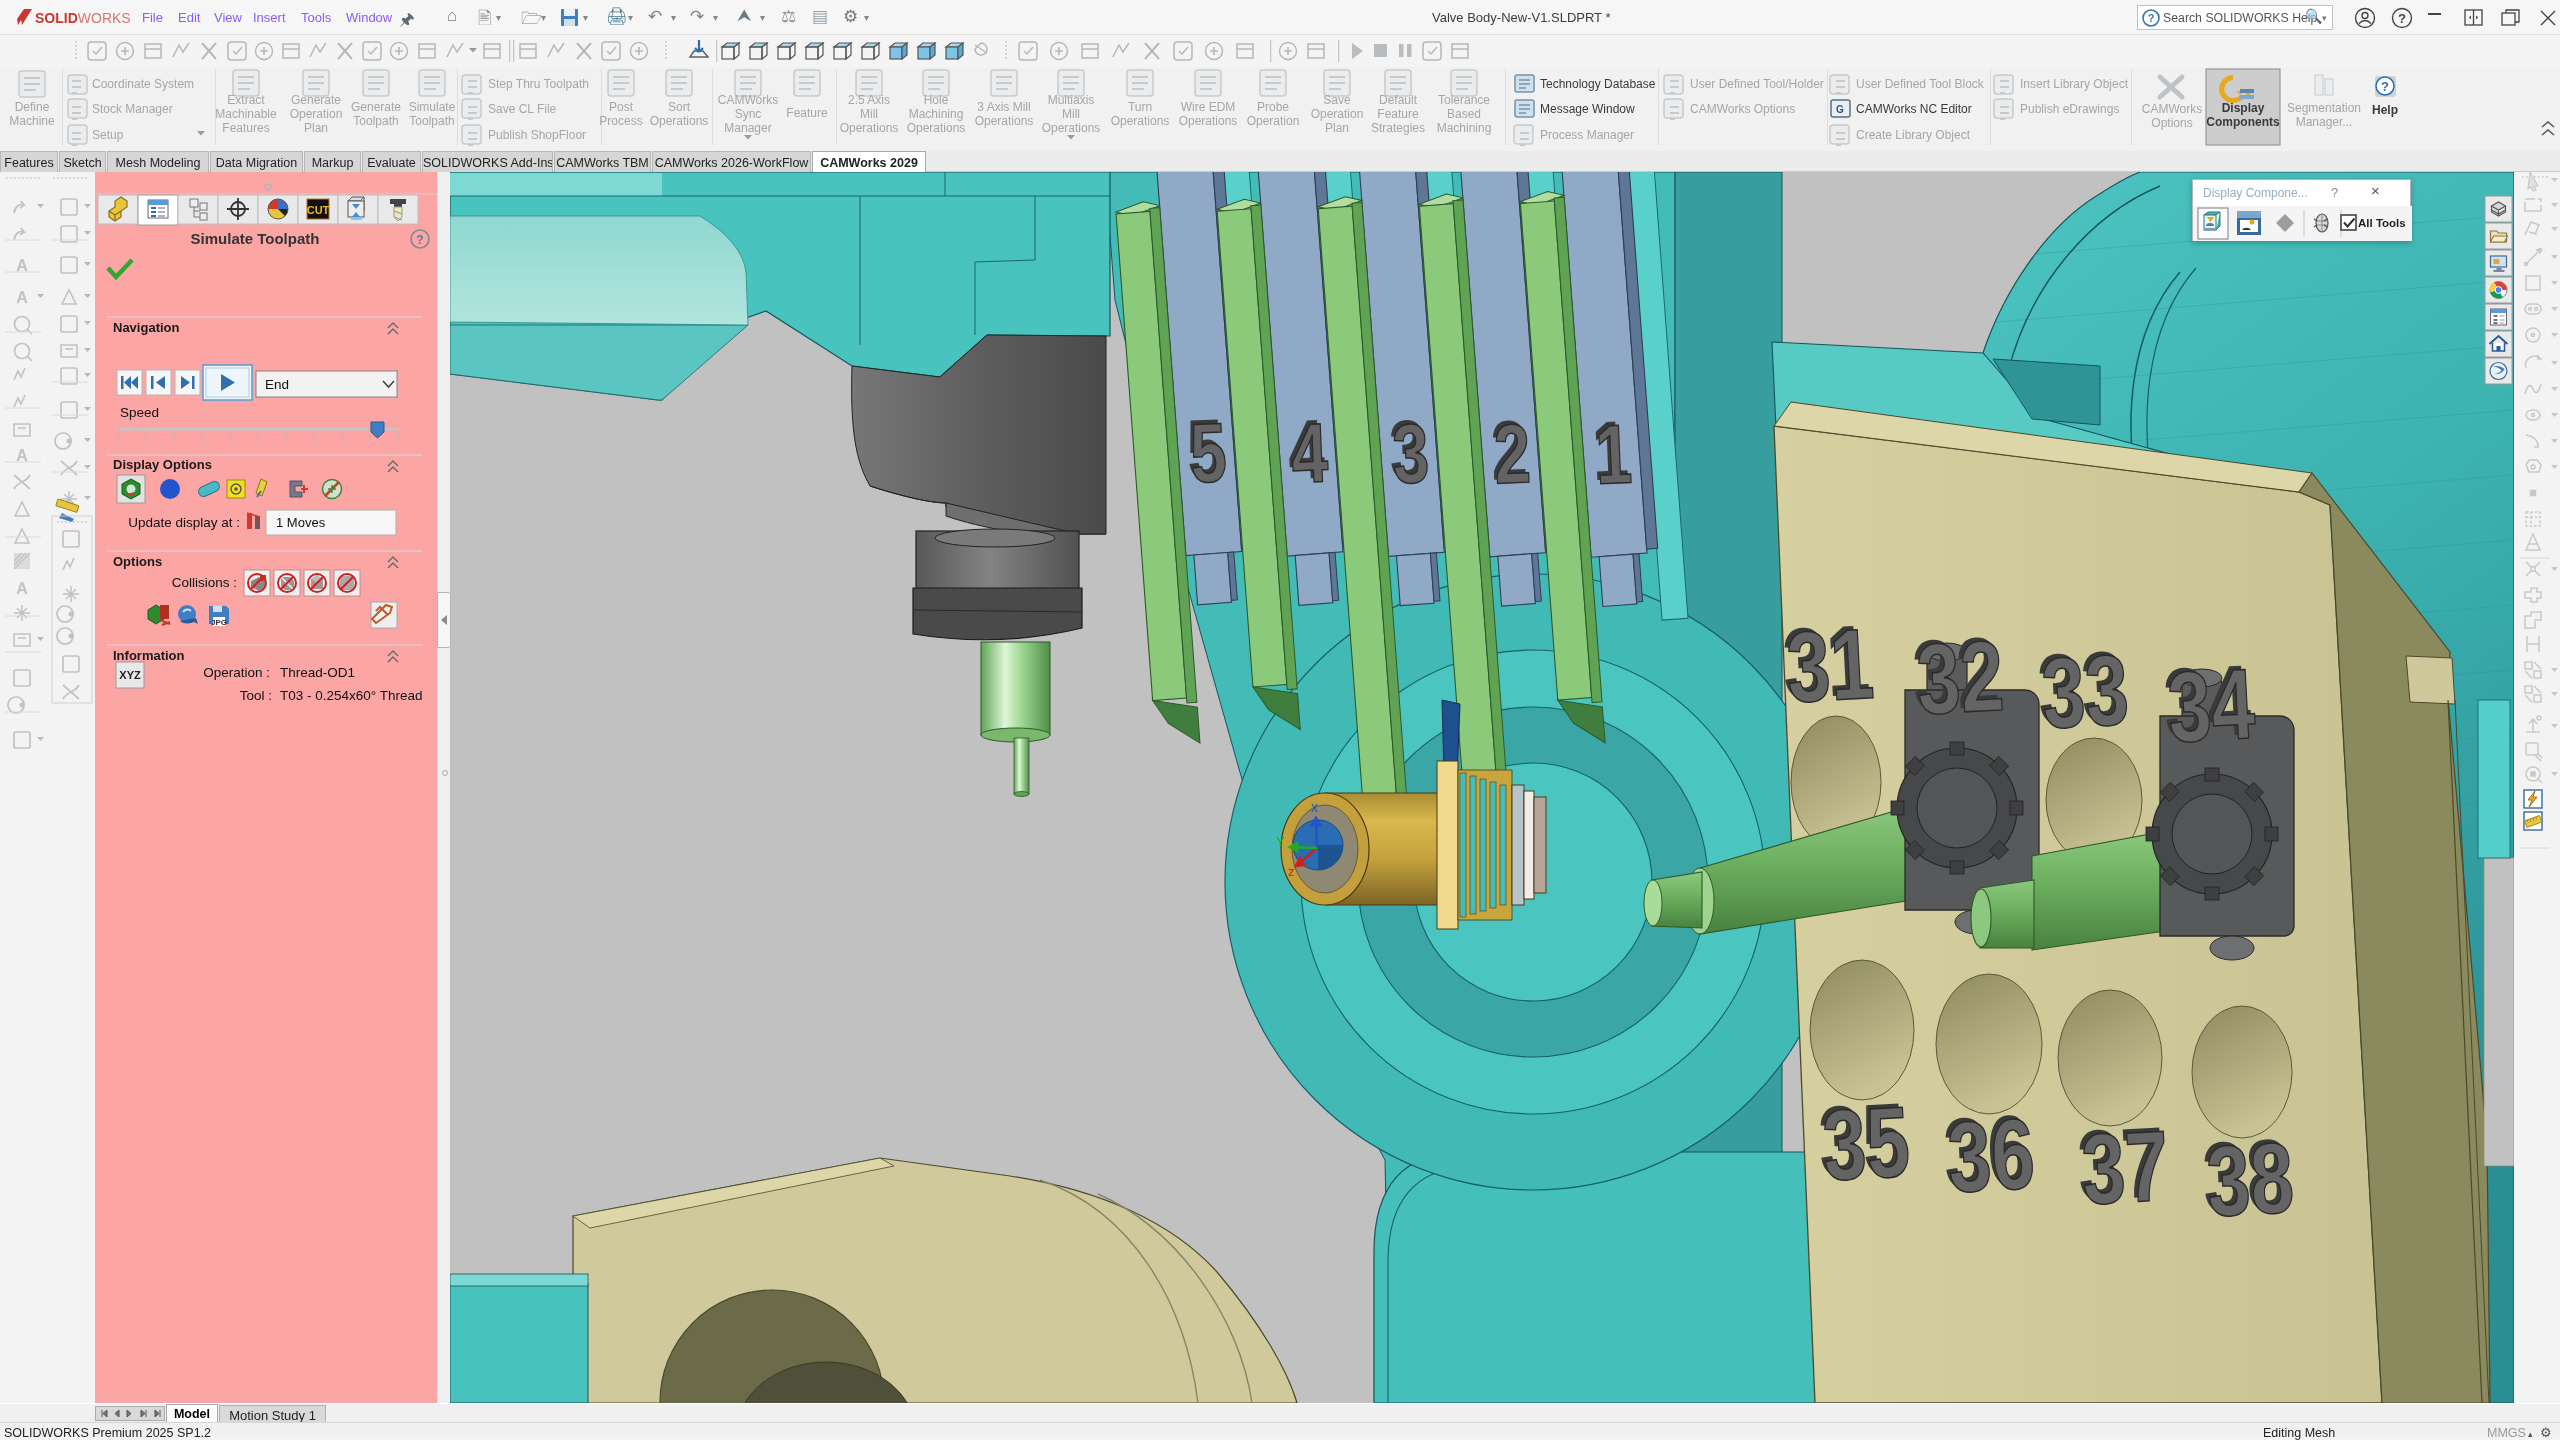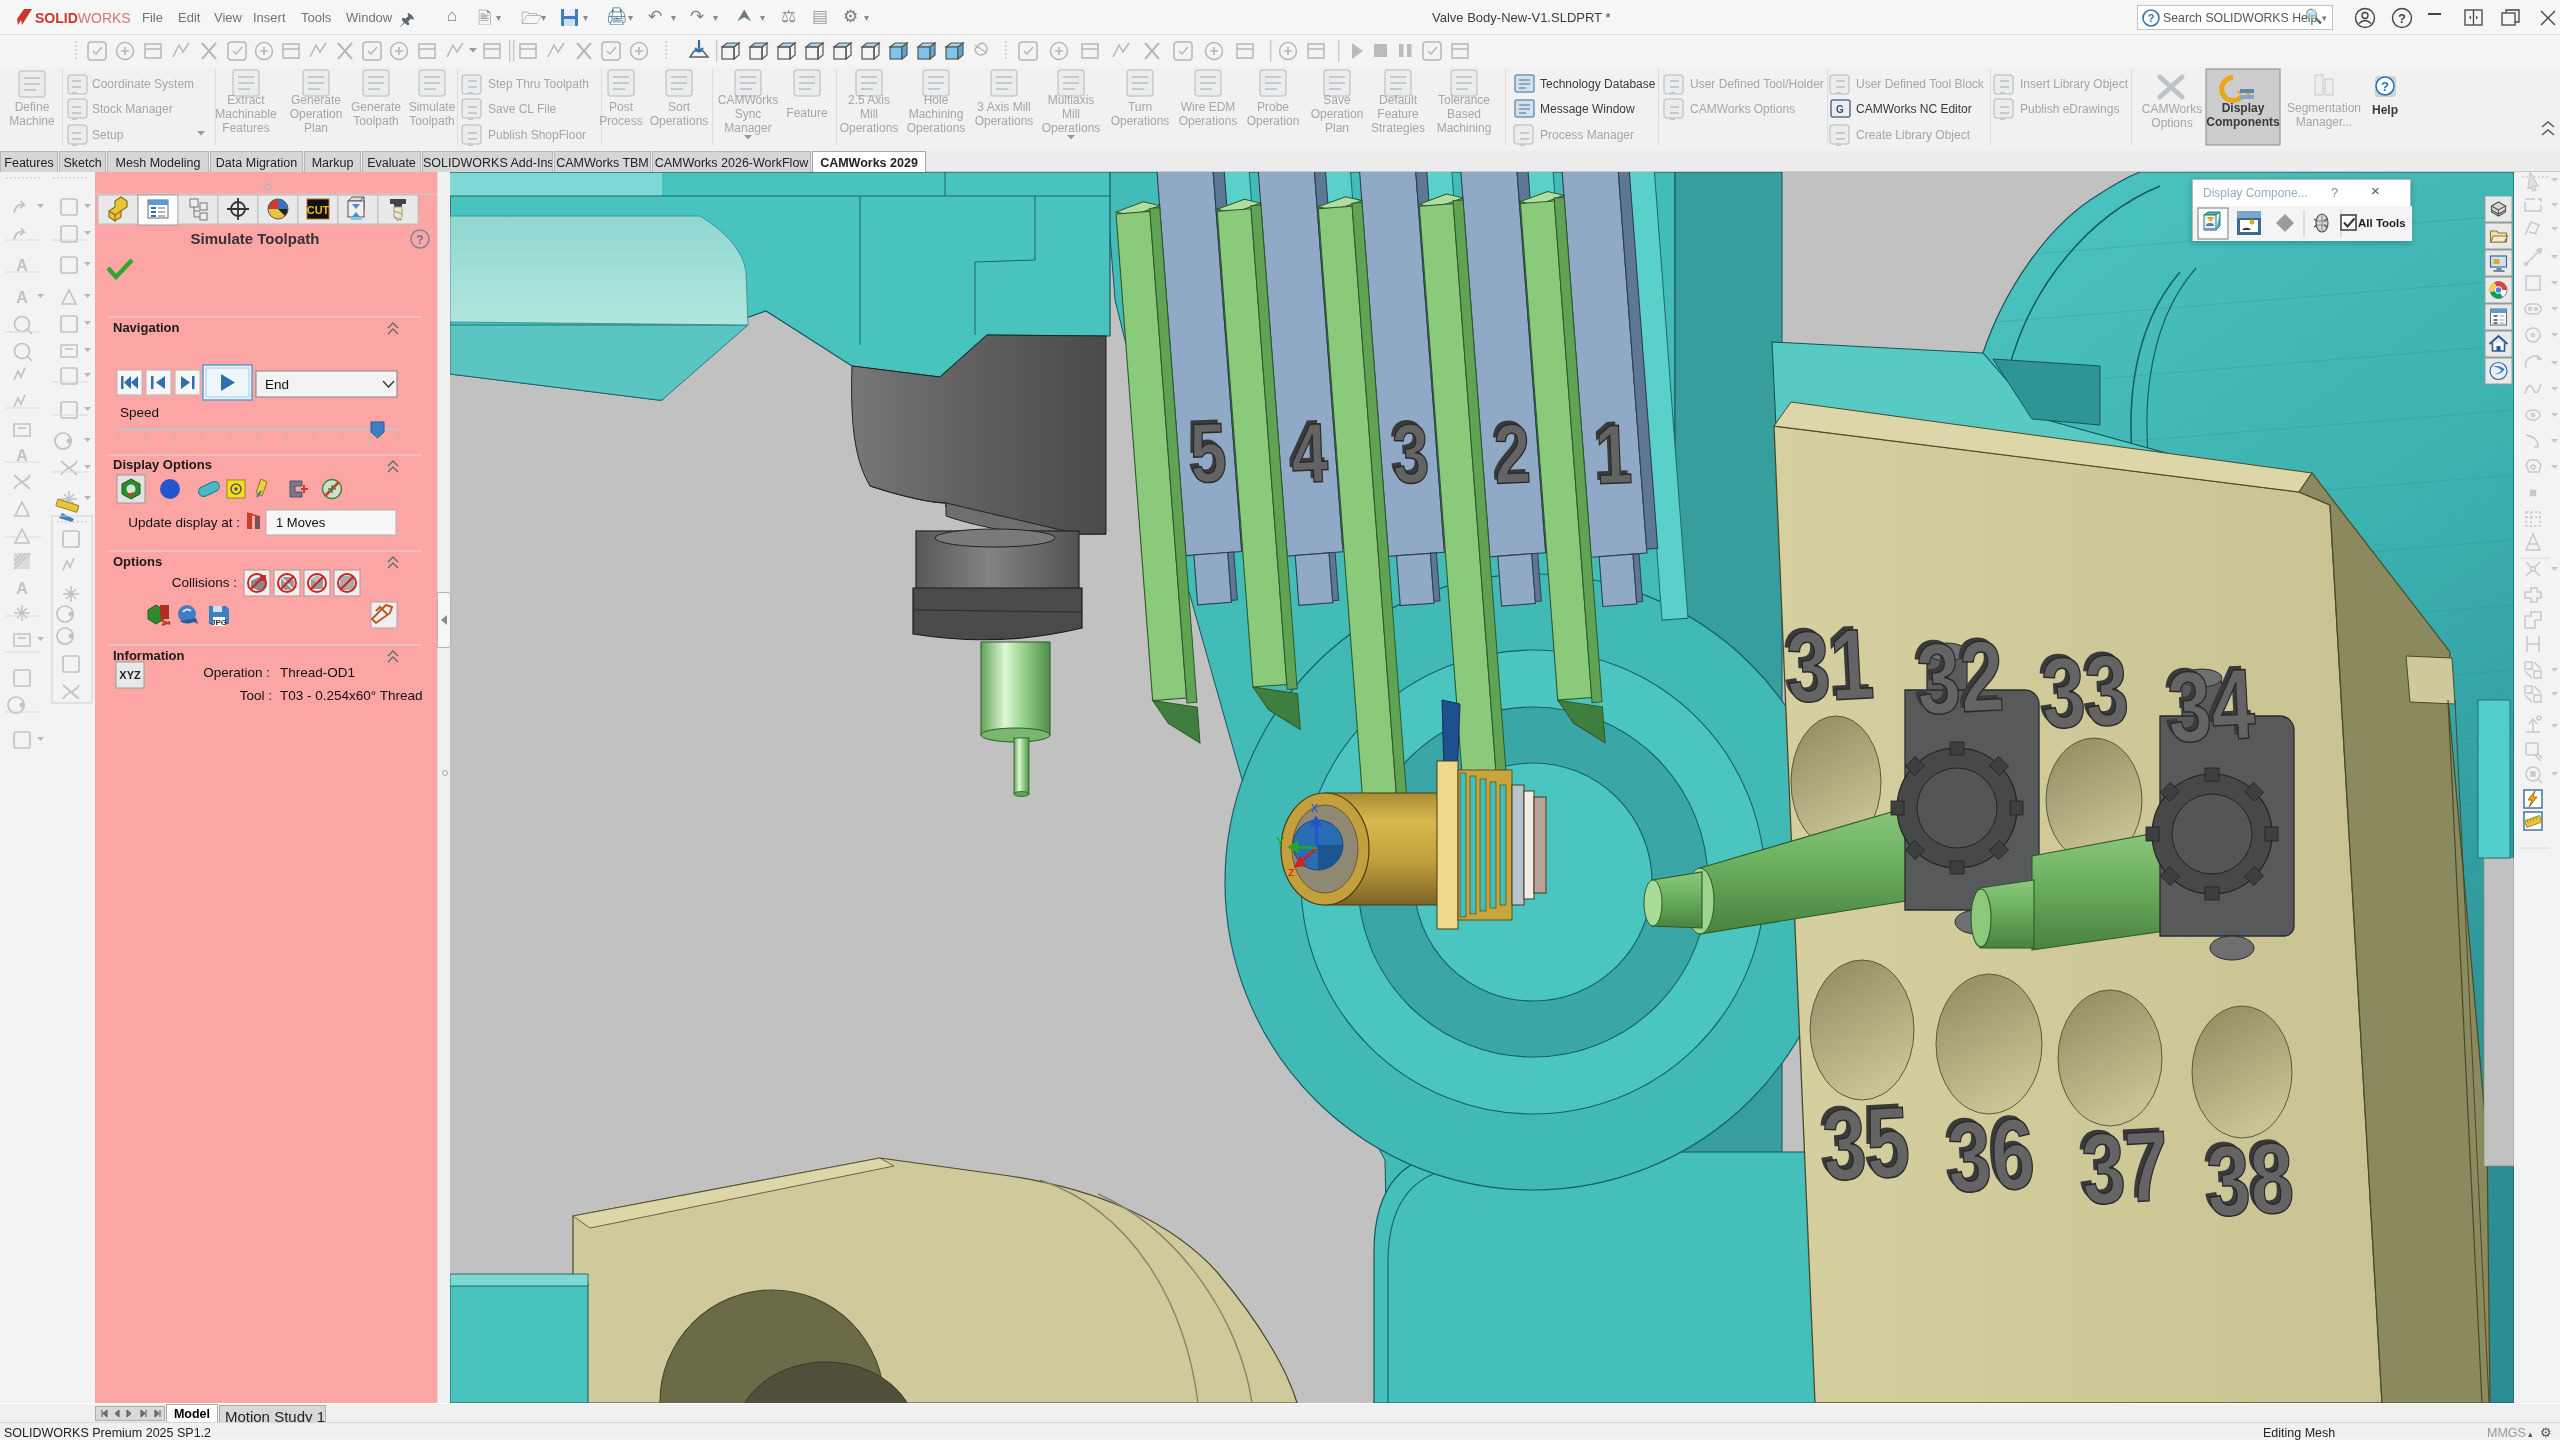--- a/index.html
+++ b/index.html
@@ -1,17 +1,17 @@
 <!DOCTYPE html>
 <html><head><meta charset="utf-8"><style>
 *{margin:0;padding:0;box-sizing:border-box}
 html,body{width:2560px;height:1440px;overflow:hidden;font-family:"Liberation Sans",sans-serif;background:#f3f3f3}
 .abs{position:absolute}
 #titlebar{position:absolute;left:0;top:0;width:2560px;height:35px;background:#f6f6f6;border-bottom:1px solid #e3e3e3}
-.menu{position:absolute;top:10px;font-size:13px;color:#737373}
+.menu{position:absolute;top:10px;font-size:13px;color:#8b5cf6}
 .ticon{position:absolute;top:6px;font-size:17px;color:#7a8288}
 #row2{position:absolute;left:0;top:35px;width:2560px;height:32px;background:#f4f4f4}
 #ribbon{position:absolute;left:0;top:67px;width:2560px;height:84px;background:#f1f1f1}
 #tabbar{position:absolute;left:0;top:151px;width:2560px;height:21px;background:#ececec;border-bottom:1px solid #c9c9c9}
 .tab{position:absolute;top:0;height:21px;white-space:nowrap;overflow:hidden;background:#d6d6d6;border:1px solid #b7b7b7;border-bottom:none;font-size:12.5px;color:#222;text-align:center;padding-top:4px}
 .tabactive{background:#fff;font-weight:bold;border-color:#a8a8a8}
 #leftcol{position:absolute;left:0;top:172px;width:95px;height:1231px;background:#f3f3f3}
 #panel{position:absolute;left:95px;top:172px;width:342px;height:1231px;background:#fca5a5}
 #splitter{position:absolute;left:437px;top:172px;width:13px;height:1231px;background:#f0f0f0;border-left:1px solid #ddd}
 #viewport{position:absolute;left:450px;top:172px;width:2064px;height:1231px;background:#c1c1c1;overflow:hidden}
@@ -1156,21 +1156,21 @@
 <svg class="abs" style="left:97px;top:3px" width="66" height="13" viewBox="0 0 66 13">
       <g stroke="#555" stroke-width="1" fill="#777">
         <path d="M5,3 v7 M10,3 l-4,3.5 4,3.5 z"></path>
         <path d="M22,3 l-4,3.5 4,3.5 z"></path>
         <path d="M30,3 l4,3.5 -4,3.5 z"></path>
         <path d="M44,3 l4,3.5 -4,3.5 z M49,3 v7"></path>
         <path d="M58,3 l4,3.5 -4,3.5 z M63,3 v7"></path>
       </g>
     </svg>
 <div class="abs" style="left:166px;top:0px;width:52px;height:19px;background:#fff;border:1px solid #aaa;border-bottom:none;font-size:12.5px;font-weight:bold;text-align:center;padding-top:2px">Model</div>
-<div class="abs" style="left:219px;top:1px;width:107px;height:18px;background:#d9d9d9;border:1px solid #b0b0b0;border-bottom:none;font-size:15px;color:#222;text-align:right;padding-top:2px">Motion Study 1</div>
+<div class="abs" style="left:219px;top:1px;width:107px;height:18px;background:#d9d9d9;border:1px solid #b0b0b0;border-bottom:none;font-size:13px;color:#222;text-align:center;padding-top:2px">Motion Study 1</div>
 </div>
 <div id="statusbar">
 <div class="abs" style="left:4px;top:3px">SOLIDWORKS Premium 2025 SP1.2</div>
 <div class="abs" style="left:2263px;top:3px">Editing Mesh</div>
 <div class="abs" style="left:2487px;top:3px;color:#9a9a9a">MMGS</div>
 <div class="abs" style="left:2528px;top:6px;font-size:9px;color:#555">▴</div>
 <div class="abs" style="left:2540px;top:2px;font-size:13px;color:#555">⚙</div>
 </div>
 
 </body></html>

